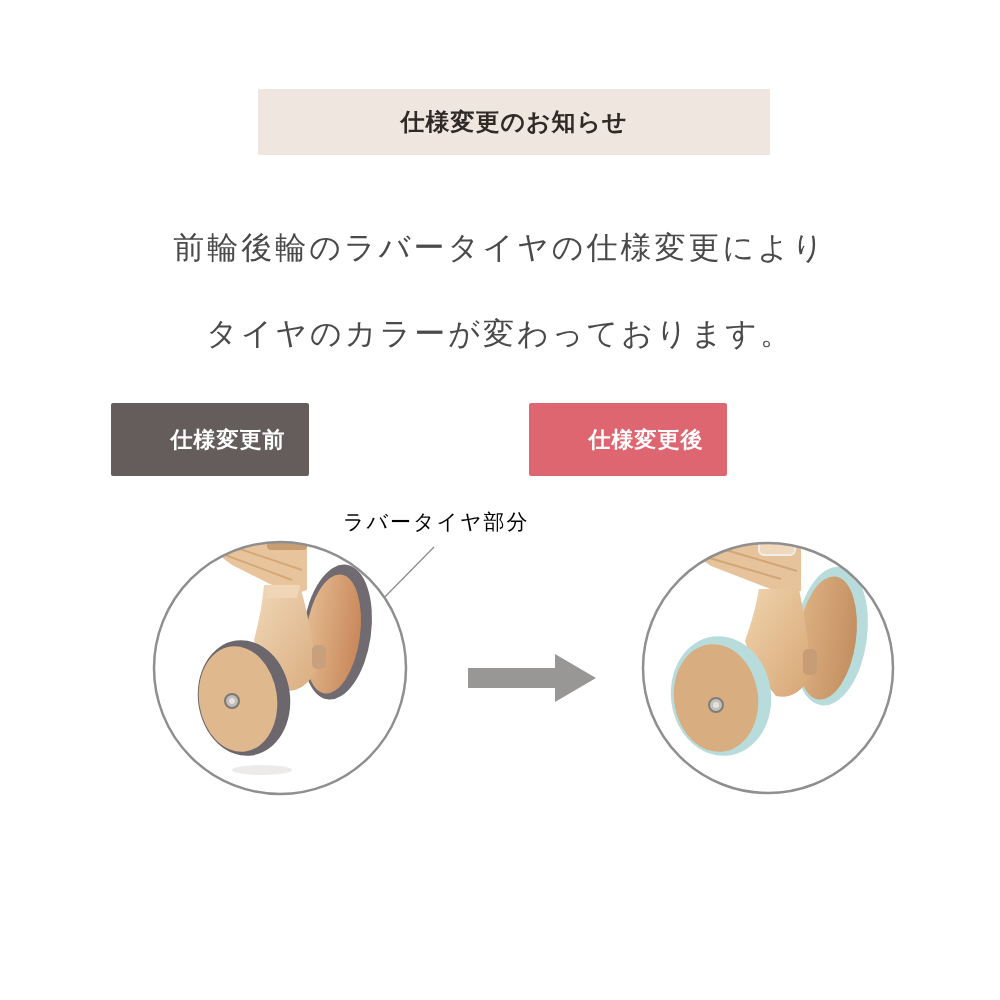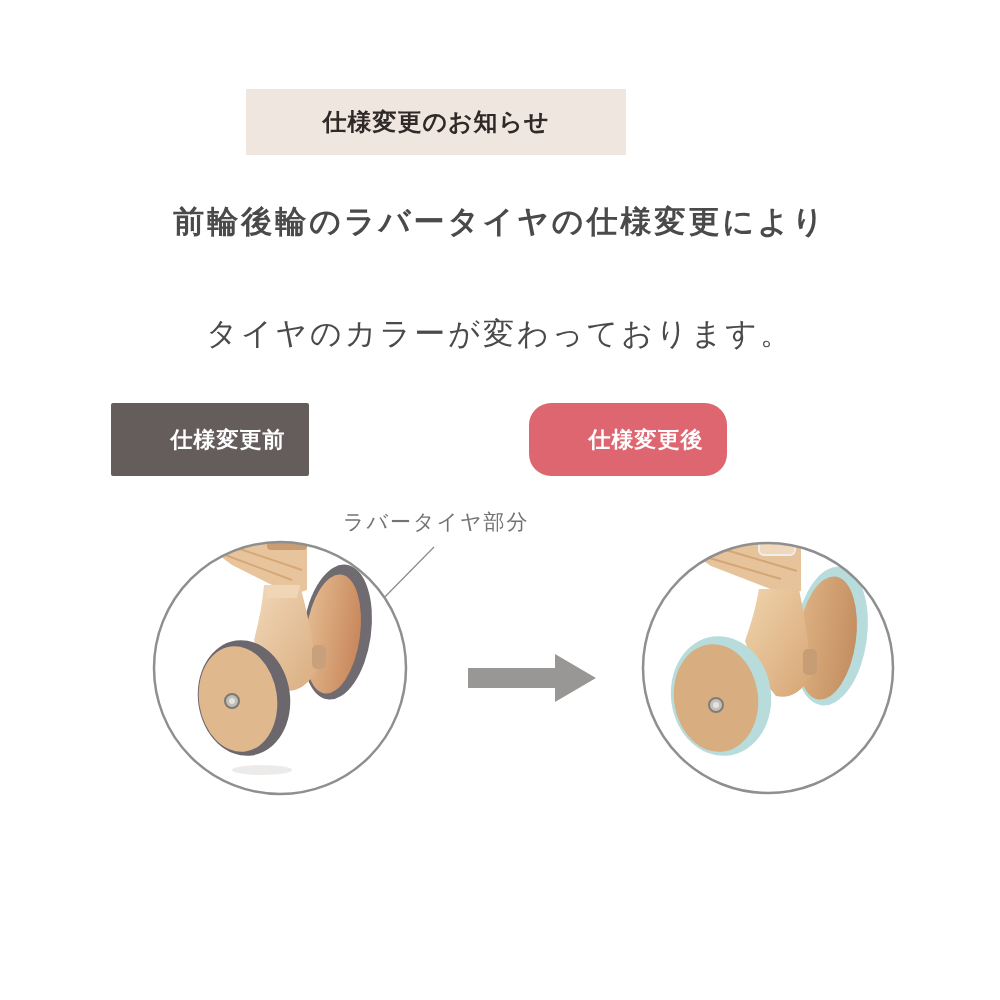--- a/index.html
+++ b/index.html
@@ -1,29 +1,29 @@
 <!DOCTYPE html>
 <html><head>
 <meta charset="utf-8">
 <style>
   html, body { margin: 0; padding: 0; background: #ffffff; }
   body { width: 1000px; height: 1000px; position: relative; overflow: hidden;
          font-family: "DejaVu Sans", "Liberation Sans", sans-serif; }
-  .title-box { position: absolute; left: 246px; top: 89px; width: 380px; height: 66px;
+  .title-box { position: absolute; left: 258px; top: 89px; width: 512px; height: 66px;
                background: #efe6df; display: flex; align-items: center; justify-content: center; }
   .title-box span { font-size: 24px; font-weight: bold; color: #2f2a27; letter-spacing: 1px; }
   .desc { position: absolute; left: 0; width: 1000px; text-align: center; color: #4a4a4a;
           font-size: 31px; letter-spacing: 3px; font-weight: 300; }
-  .desc.l1 { top: 201px; font-weight: bold; }
+  .desc.l1 { top: 227px; }
   .desc.l2 { top: 265px; margin-top: 48px; }
   .badge { position: absolute; height: 73px; display: flex; align-items: center; justify-content: center;
            color: #ffffff; font-weight: bold; font-size: 22px; letter-spacing: 1px; border-radius: 2px; padding-left: 36px; }
   .badge.before { left: 111px; top: 403px; width: 162px; background: #645d5b; }
-  .badge.after { left: 529px; top: 403px; width: 162px; background: #dd6671; border-radius: 22px; }
-  .callout { position: absolute; left: 343px; top: 508px; font-size: 21px; color: #737373; letter-spacing: 2px; }
+  .badge.after { left: 529px; top: 403px; width: 162px; background: #dd6671; }
+  .callout { position: absolute; left: 343px; top: 508px; font-size: 21px; color: #000000; letter-spacing: 2px; }
   .leader { position: absolute; left: 0; top: 0; }
   .photo { position: absolute; }
   .photo.before { left: 152px; top: 540px; }
   .photo.after { left: 641px; top: 541px; }
   .arrow { position: absolute; left: 466px; top: 652px; }
 </style>
 </head>
 <body>
 
 <div class="title-box">

